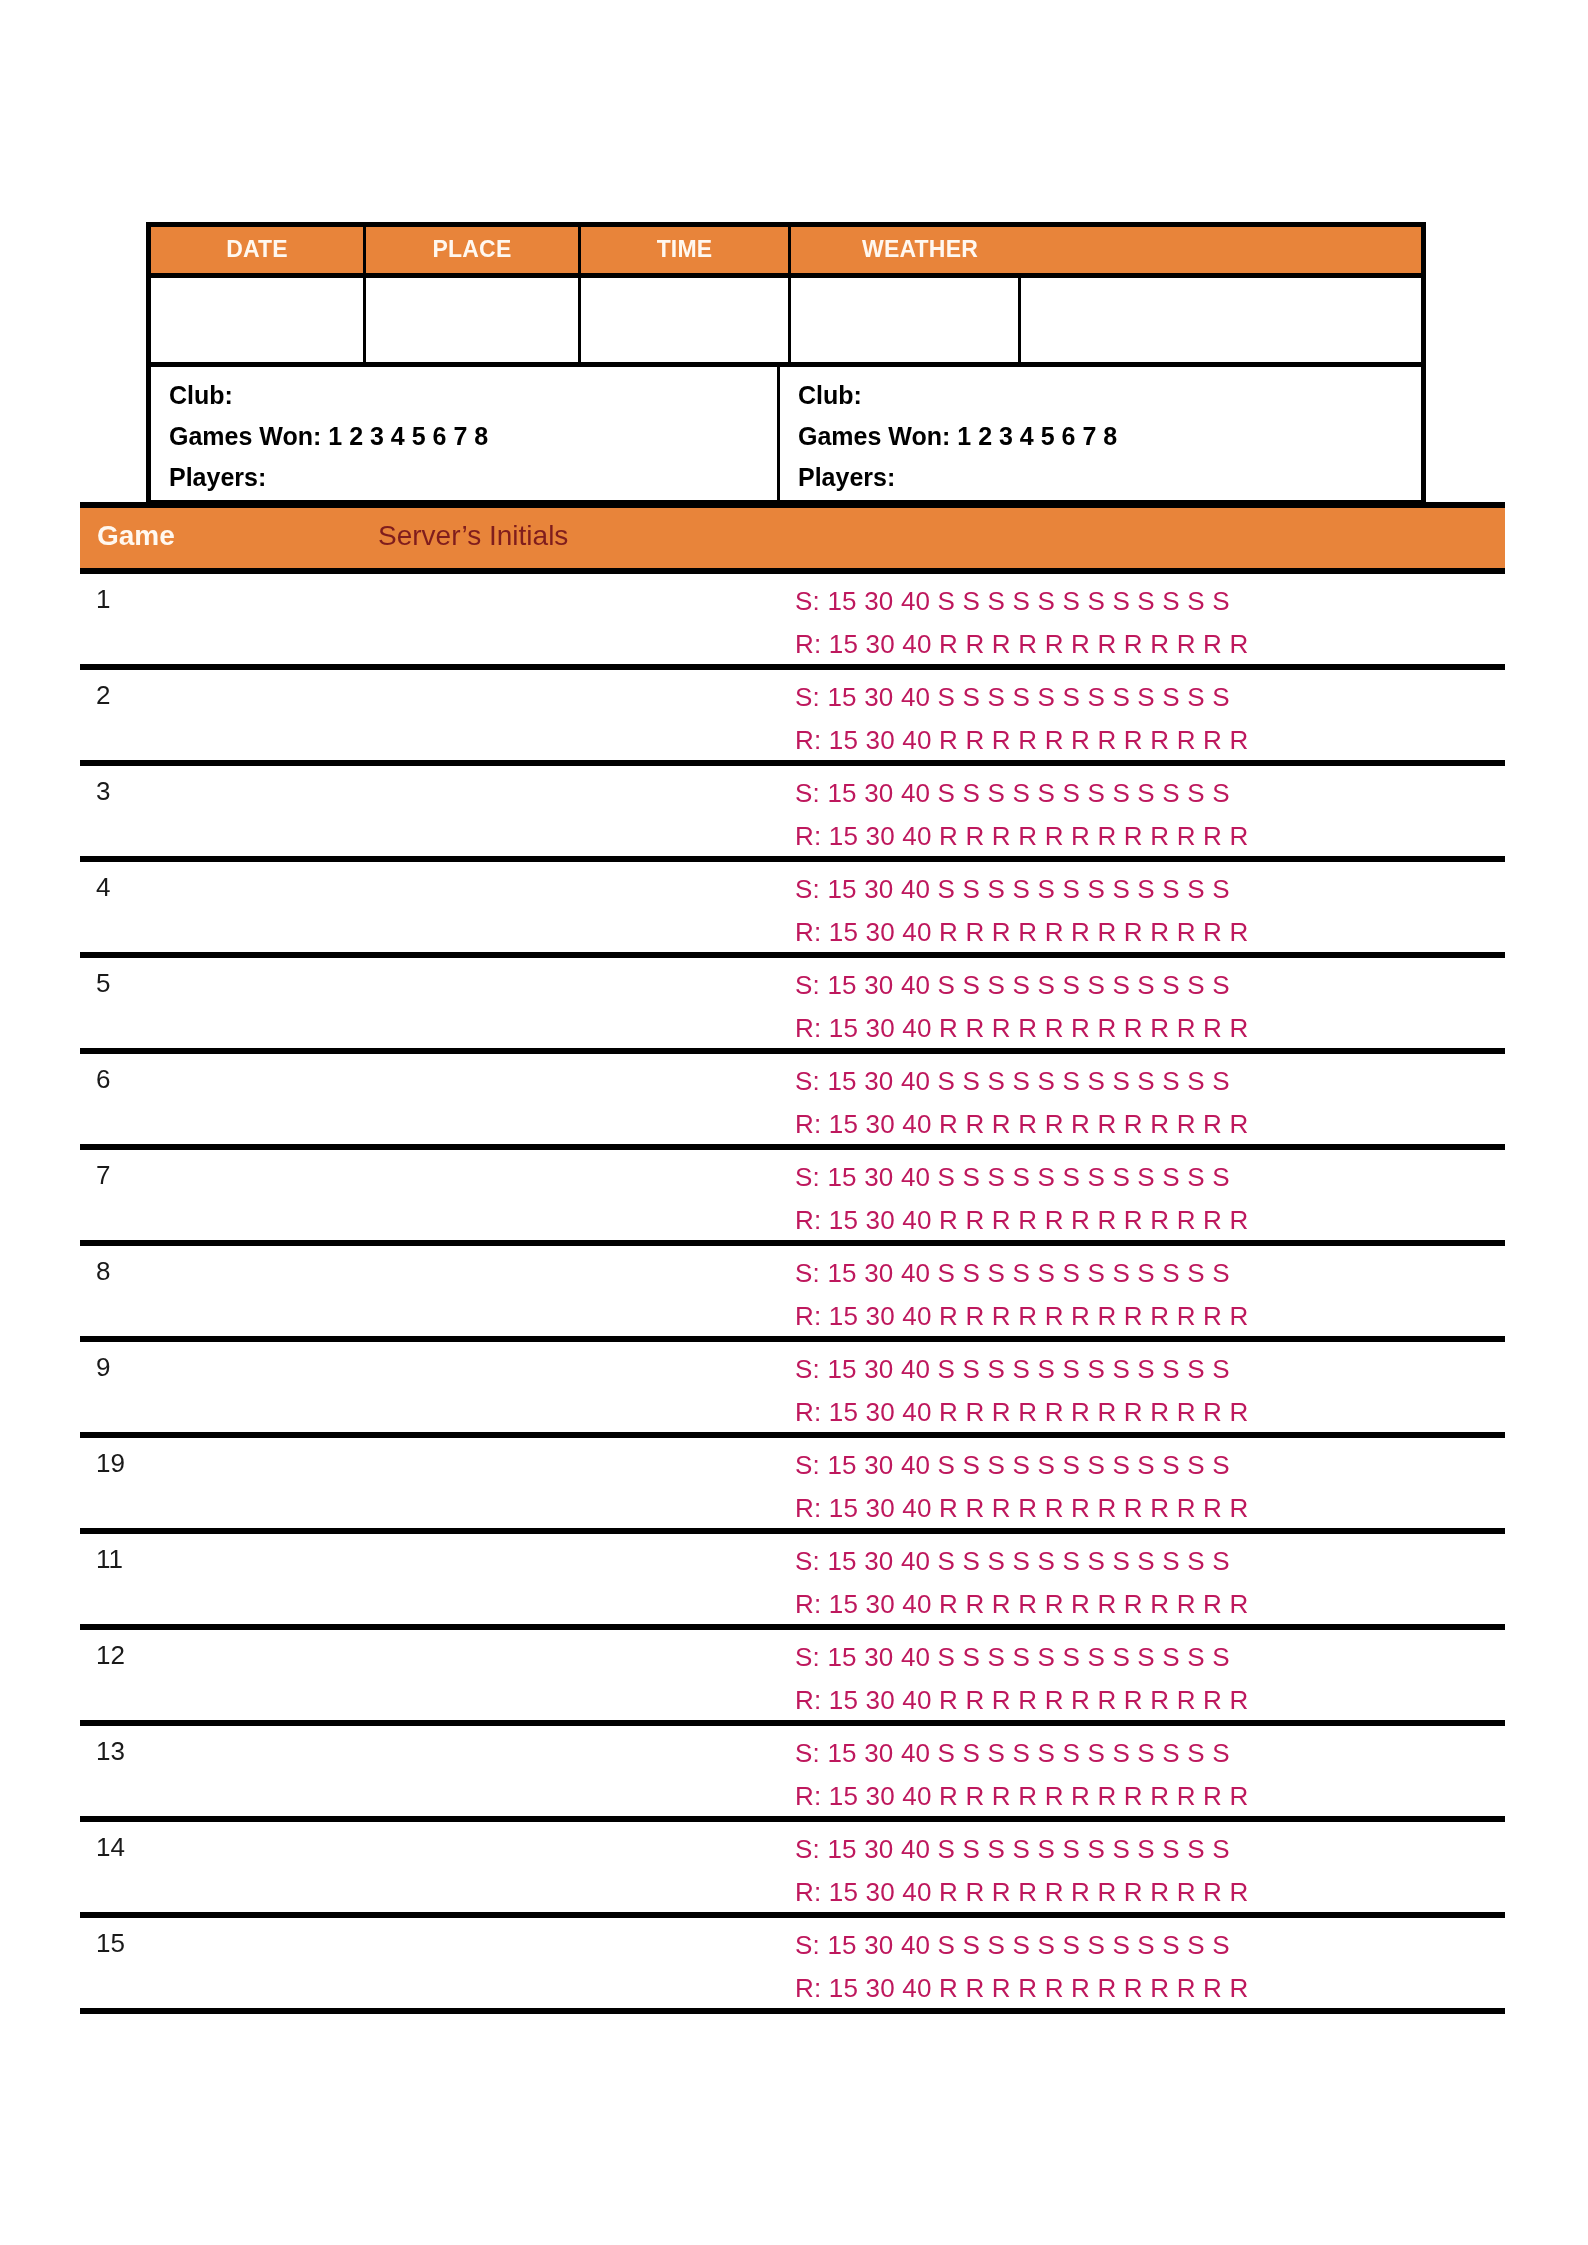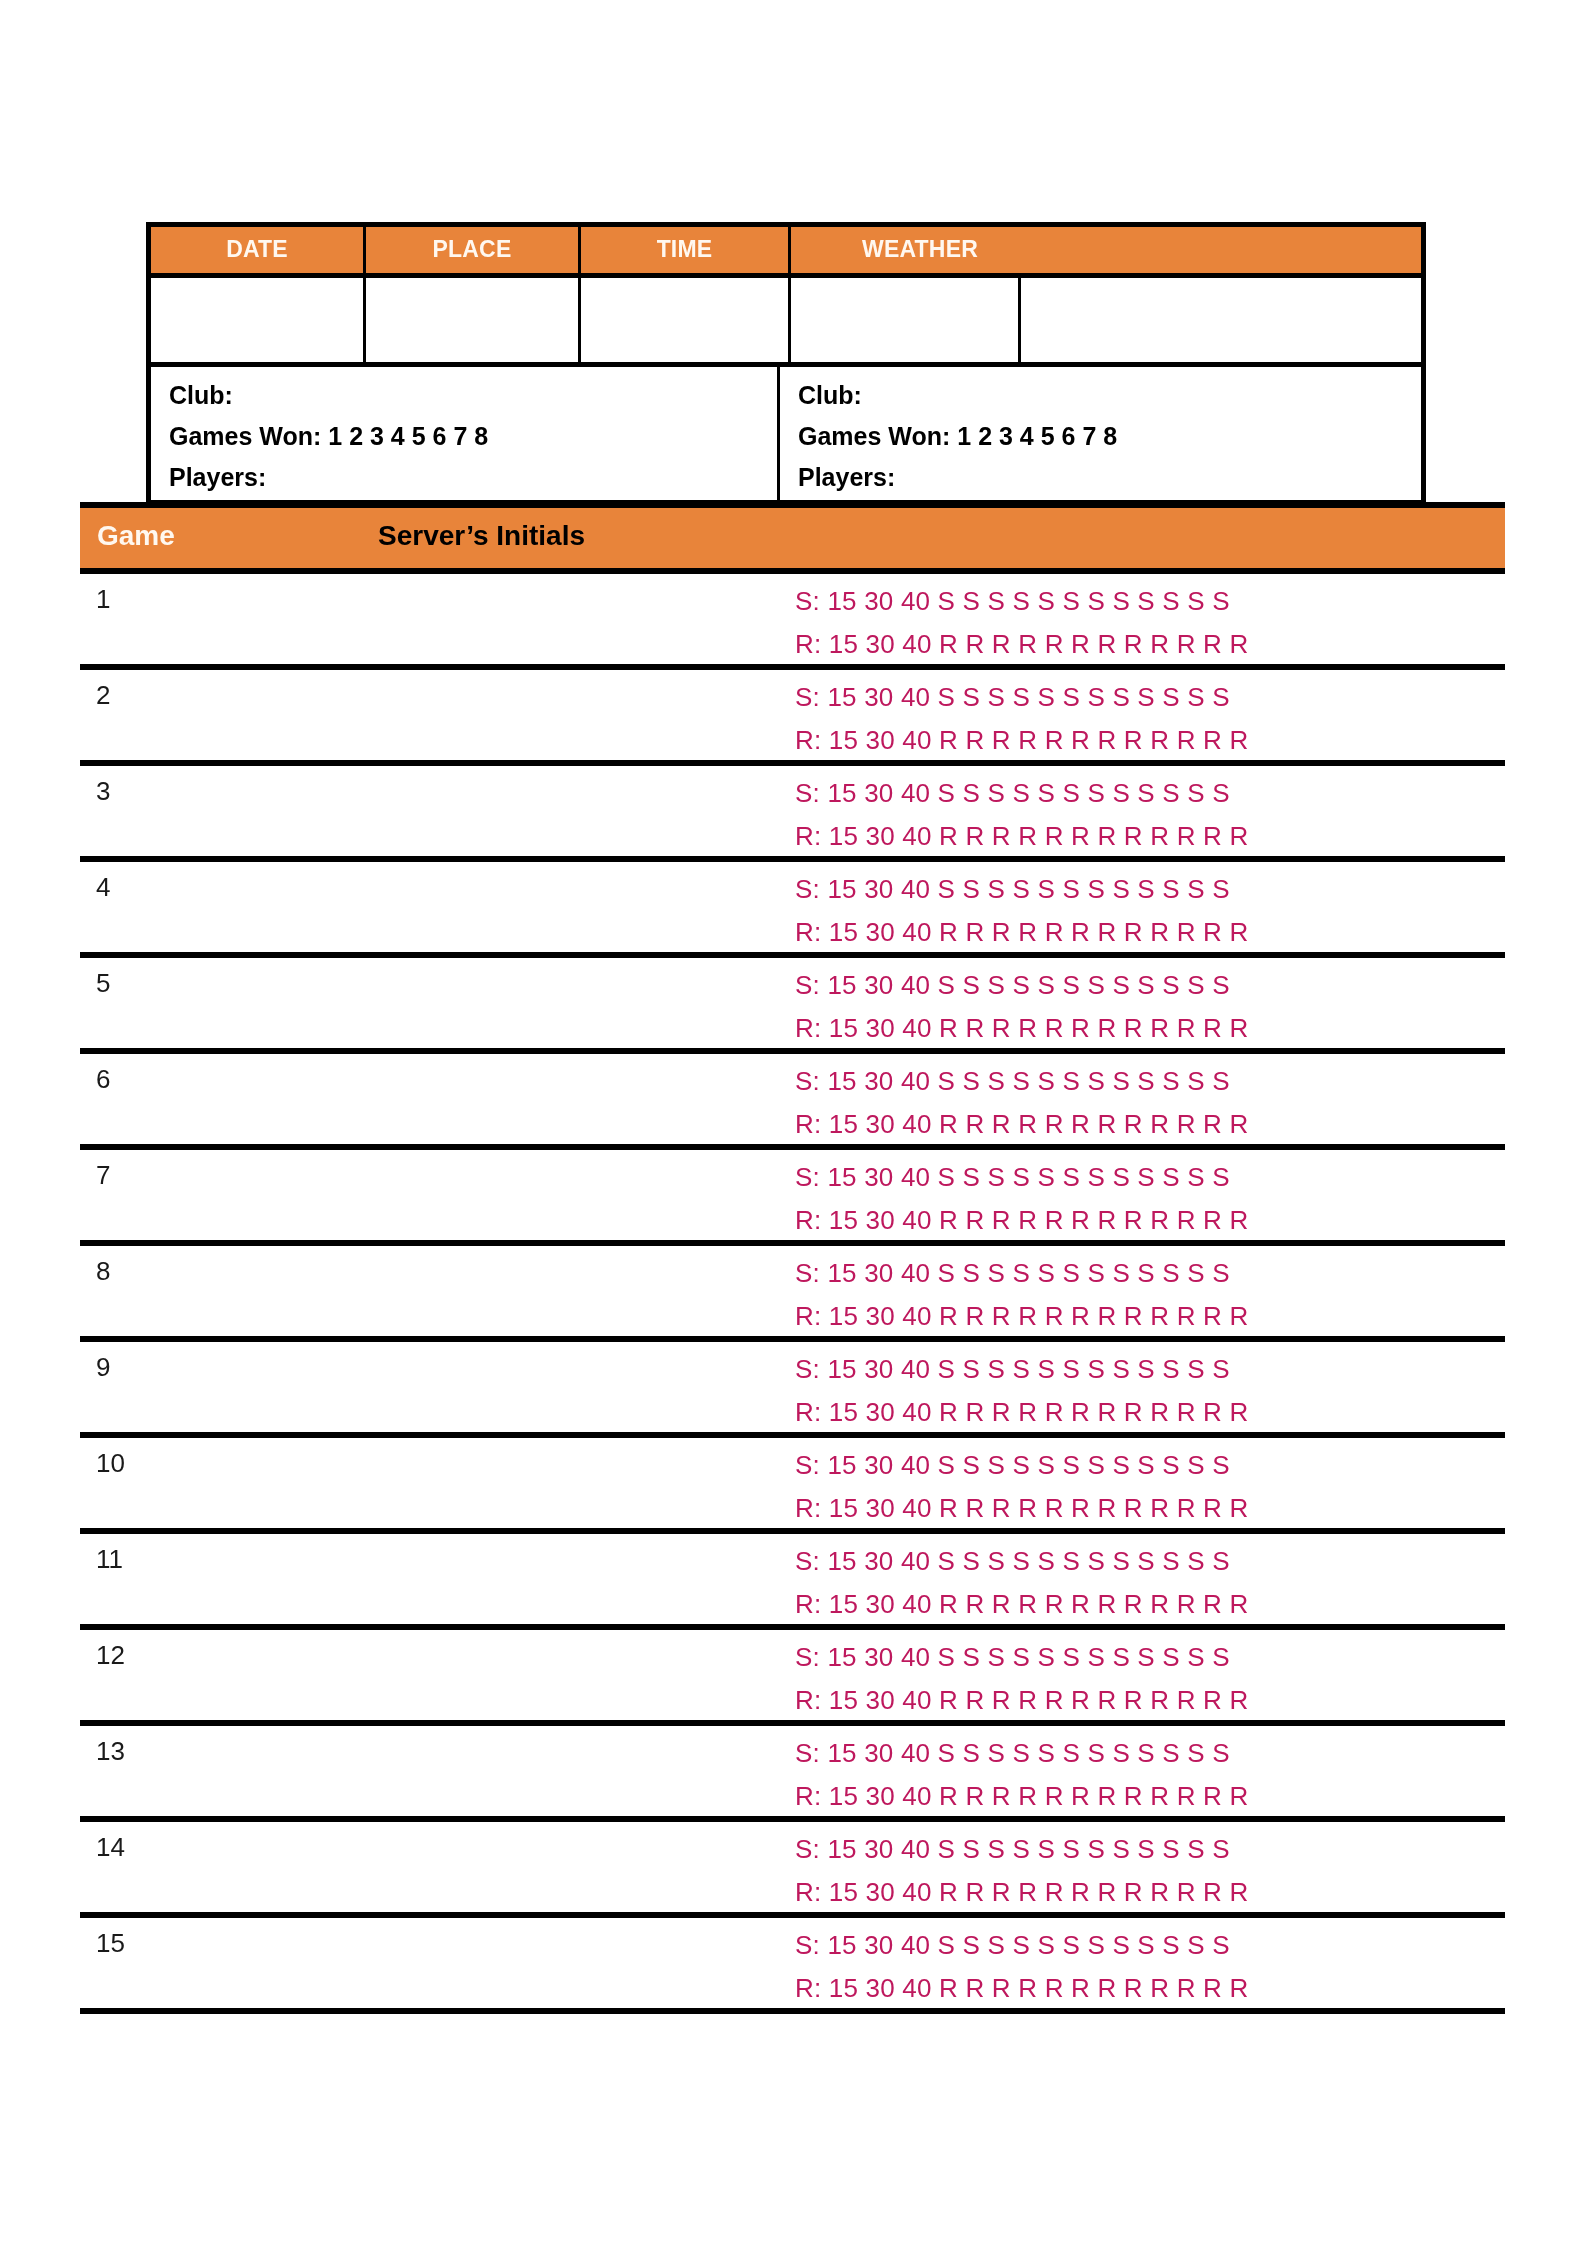--- a/index.html
+++ b/index.html
@@ -126,22 +126,22 @@
     top: 12px;
     font-size: 28px;
     font-weight: 700;
     color: #FFF8F0;
   }
   .score-head-server {
     position: absolute;
     left: 298px;
     top: 12px;
     font-size: 28px;
-    font-weight: 700;
-    color: #000000;
+    font-weight: 400;
+    color: #7f1d1d;
   }
 
   .score-row {
     position: relative;
     height: 90px;
     border-bottom: 6px solid #000000;
     background: #ffffff;
   }
   .row-num {
     position: absolute;
@@ -276,21 +276,21 @@
           </div>
         </div>
         <div class="score-row">
           <div class="row-num">9</div>
           <div class="row-scores">
             <div class="score-line">S: 15 30 40 S S S S S S S S S S S S</div>
             <div class="score-line">R: 15 30 40 R R R R R R R R R R R R</div>
           </div>
         </div>
         <div class="score-row">
-          <div class="row-num">10</div>
+          <div class="row-num">19</div>
           <div class="row-scores">
             <div class="score-line">S: 15 30 40 S S S S S S S S S S S S</div>
             <div class="score-line">R: 15 30 40 R R R R R R R R R R R R</div>
           </div>
         </div>
         <div class="score-row">
           <div class="row-num">11</div>
           <div class="row-scores">
             <div class="score-line">S: 15 30 40 S S S S S S S S S S S S</div>
             <div class="score-line">R: 15 30 40 R R R R R R R R R R R R</div>

